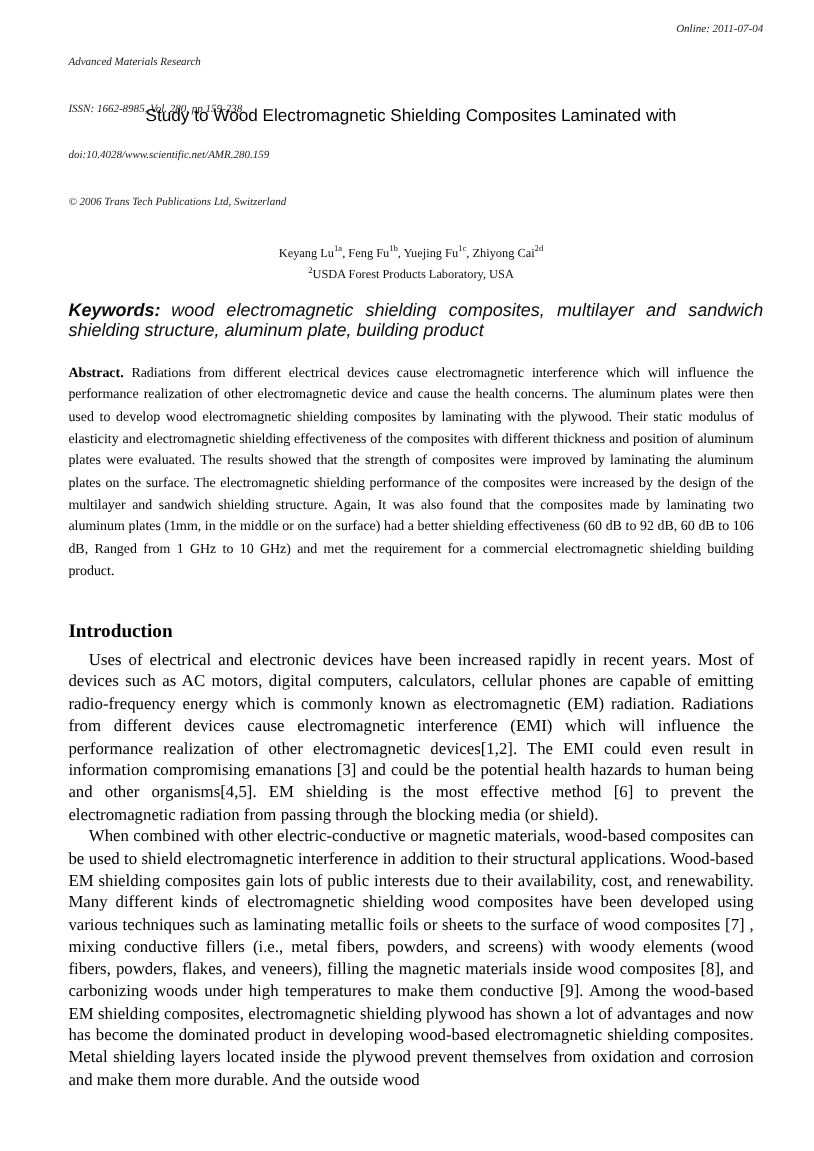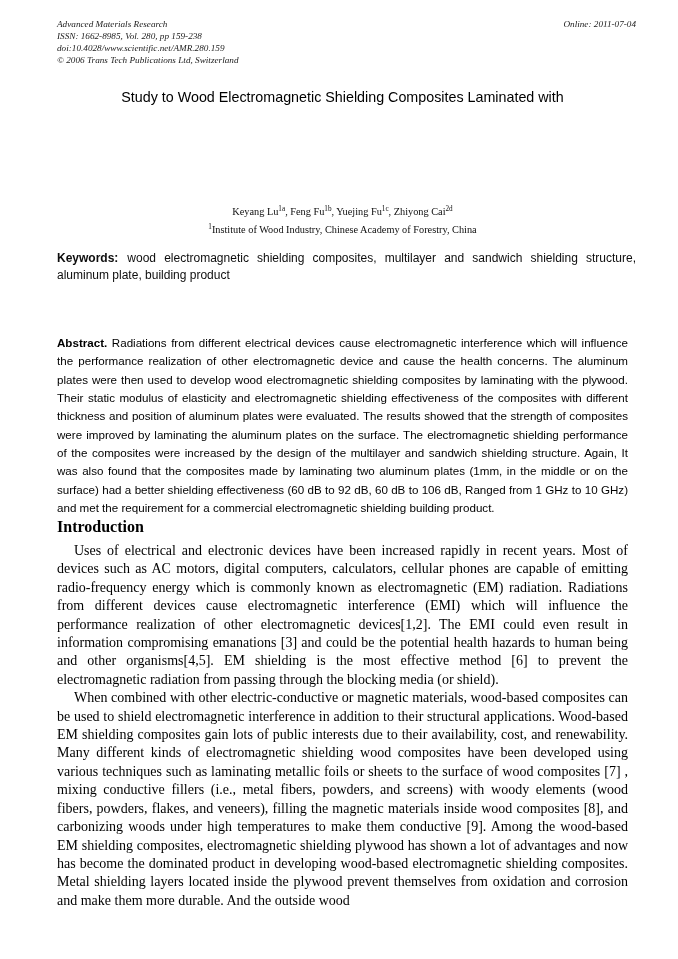--- a/index.html
+++ b/index.html
@@ -31,21 +31,21 @@
     color: #1a1a1a;
   }
   .journal-header-left {
     float: left;
     text-align: left;
   }
   .journal-header-right {
     float: right;
   }
   .journal-header::after { content: ""; display: block; clear: both; }
-  .jh-line { white-space: nowrap; }
+  .jh-line { white-space: nowrap; margin-top: 27px; }
 
   
   .title-block {
     position: absolute;
     left: 57px;
     right: 50px;
     top: 88px;
     text-align: center;
     font-family: "Liberation Sans", "DejaVu Sans", sans-serif;
     font-weight: normal;
@@ -78,41 +78,41 @@
   .aff-line { font-size: 10.3px; }
   .email-line { font-size: 10.3px; }
 
   
   .keywords {
     position: absolute;
     left: 57px;
     right: 42px;
     top: 250px;
     font-family: "Liberation Sans", "DejaVu Sans", sans-serif;
-    font-size: 12px;
+    font-size: 15px;
     line-height: 17.2px;
     text-align: justify;
     text-justify: inter-word;
     color: #0d0d0d;
+    font-style: italic;
   }
   .keywords b { font-weight: bold; }
   .kw-gap { display: inline-block; width: 9px; }
 
   .abstract {
     position: absolute;
     left: 57px;
     right: 50px;
     top: 302px;
-    font-family: Liberation Sans, sans-serif;
+    font-family: Liberation Serif, serif;
     font-size: 11.6px;
     line-height: 18.35px;
     text-align: justify;
     text-justify: inter-word;
     color: #000;
-    margin-top: 32px;
   }
   .abstract b { font-weight: bold; }
 
   .section-heading {
     position: absolute;
     left: 57px;
     top: 519px;
     font-family: "Liberation Serif", "DejaVu Serif", serif;
     font-weight: bold;
     font-size: 16px;
@@ -151,21 +151,21 @@
       <div class="jh-line">© 2006 Trans Tech Publications Ltd, Switzerland</div>
     </div>
   </div>
 
   <div class="title-block">
     <div>Study to Wood Electromagnetic Shielding Composites Laminated with</div>
   </div>
 
   <div class="authors-block">
     <div><span>Keyang Lu</span><sup>1a</sup><span>, Feng Fu</span><sup>1b</sup><span>, Yuejing Fu</span><sup>1c</sup><span>, Zhiyong Cai</span><sup>2d</sup></div>
-    <div class="aff-line"><sup>1</sup><span>Institute of Wood Industry, Chinese Academy of Forestry, China</span></div>
+    <div class="aff-line"><sup>2</sup><span>USDA Forest Products Laboratory, USA</span></div>
   </div>
 
   <div class="keywords"><b>Keywords:</b><span class="kw-gap"></span><span>wood electromagnetic shielding composites, multilayer and sandwich shielding structure, aluminum plate, building product</span></div>
 
   <div class="abstract"><b>Abstract.</b> <span>Radiations from different electrical devices cause electromagnetic interference which will influence the performance realization of other electromagnetic device and cause the health concerns. The aluminum plates were then used to develop wood electromagnetic shielding composites by laminating with the plywood. Their static modulus of elasticity and electromagnetic shielding effectiveness of the composites with different thickness and position of aluminum plates were evaluated. The results showed that the strength of composites were improved by laminating the aluminum plates on the surface. The electromagnetic shielding performance of the composites were increased by the design of the multilayer and sandwich shielding structure. Again, It was also found that the composites made by laminating two aluminum plates (1mm, in the middle or on the surface) had a better shielding effectiveness (60 dB to 92 dB, 60 dB to 106 dB, Ranged from 1 GHz to 10 GHz) and met the requirement for a commercial electromagnetic shielding building product.</span></div>
 
   <div class="section-heading">Introduction</div>
 
   <div class="intro-body">
     <p>Uses of electrical and electronic devices have been increased rapidly in recent years. Most of devices such as AC motors, digital computers, calculators, cellular phones are capable of emitting radio-frequency energy which is commonly known as electromagnetic (EM) radiation. Radiations from different devices cause electromagnetic interference (EMI) which will influence the performance realization of other electromagnetic devices[1,2]. The EMI could even result in information compromising emanations [3] and could be the potential health hazards to human being and other organisms[4,5]. EM shielding is the most effective method [6] to prevent the electromagnetic radiation from passing through the blocking media (or shield).</p>

